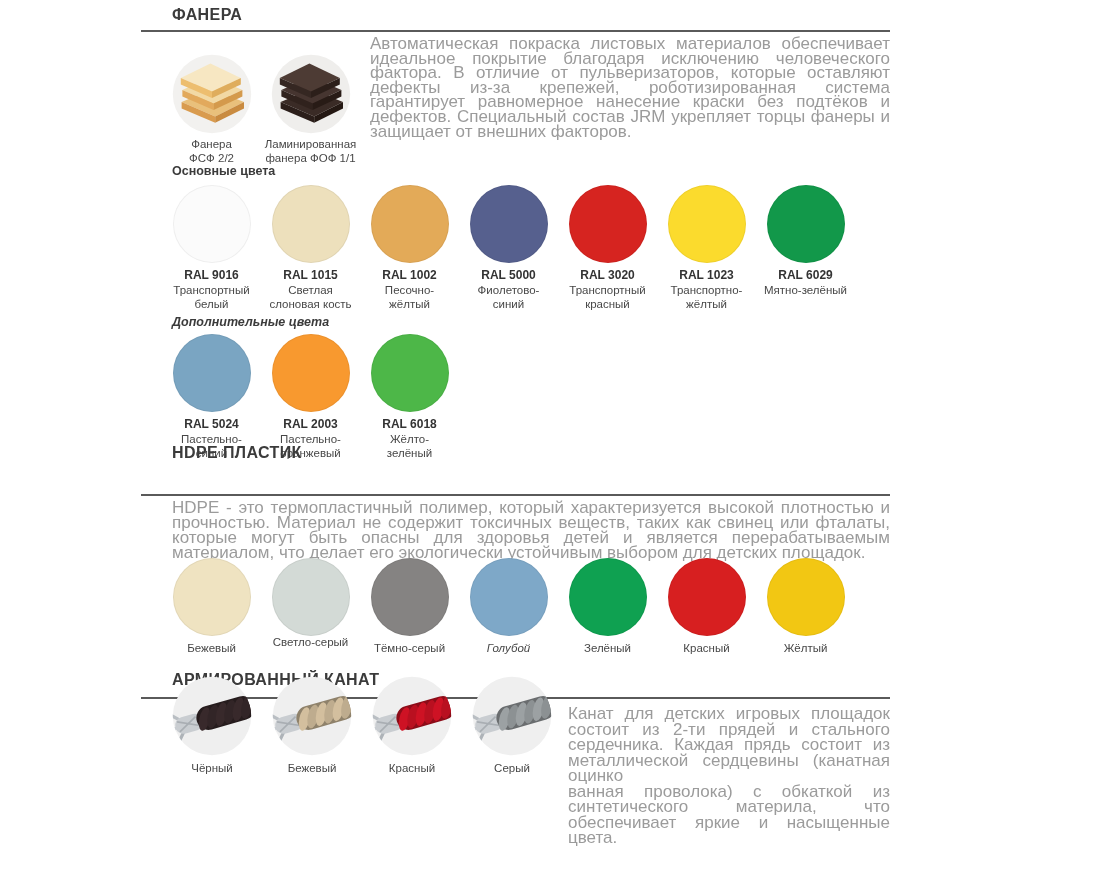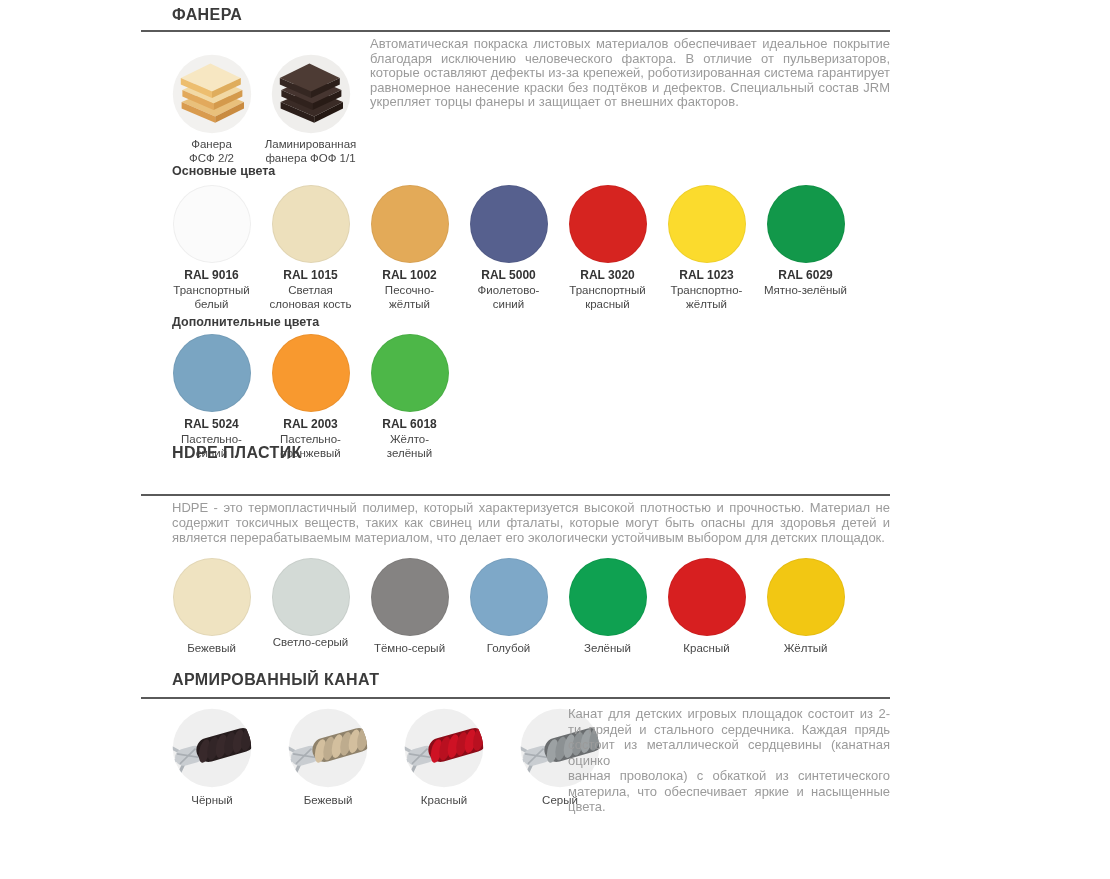--- a/index.html
+++ b/index.html
@@ -7,21 +7,21 @@
   .page {
     position:relative; width:1008px; height:879px; background:#ffffff;
     font-family:"Liberation Sans", sans-serif; color:#3a3a3a; overflow:hidden;
   }
   .section-title {
     position:absolute; left:172px; font-size:16px; font-weight:bold;
     letter-spacing:0.4px; color:#3b3b3b; white-space:nowrap;
   }
   .rule { position:absolute; left:141px; width:749px; height:2px; background:#5a5a5a; }
   .para {
-    position:absolute; font-size:13px; line-height:14.8px; color:#9b9b9b;
+    position:absolute; font-size:17px; line-height:14.8px; color:#9b9b9b;
     text-align:justify;
   }
   .subheader {
     position:absolute; left:172px; font-size:12.5px; font-weight:bold; color:#3b3b3b;
   }
   .row { position:absolute; left:162px; display:flex; }
   .swatch-col { flex:0 0 99px; width:99px; display:flex; flex-direction:column; align-items:center; }
   .swatch-col.wide { flex:0 0 100px; width:100px; }
   .circle {
     width:78px; height:78px; border-radius:50%;
@@ -136,21 +136,21 @@
         <div class="swatch-name">Транспортно-
 жёлтый</div>
       </div>
       <div class="swatch-col">
         <div class="circle" style="background: rgb(18, 152, 74);"></div>
         <div class="swatch-code">RAL 6029</div>
         <div class="swatch-name">Мятно-зелёный</div>
       </div>
     </div>
 
-  <div class="subheader" style="top:315px;">Дополнительные цвета</div>
+  <div class="subheader" style="top:315px;font-style:italic;">Дополнительные цвета</div>
   <div class="row" style="top:334px;" id="row-extra-colors">
       <div class="swatch-col">
         <div class="circle" style="background: rgb(122, 165, 194);"></div>
         <div class="swatch-code">RAL 5024</div>
         <div class="swatch-name">Пастельно-
 синий</div>
       </div>
       <div class="swatch-col">
         <div class="circle" style="background: rgb(248, 153, 47);"></div>
         <div class="swatch-code">RAL 2003</div>
@@ -176,39 +176,39 @@
       <div class="swatch-col">
         <div class="circle" style="background: rgb(211, 218, 214);"></div>
         <div class="swatch-name" style="margin-top: 0;">Светло-серый</div>
       </div>
       <div class="swatch-col">
         <div class="circle" style="background: rgb(133, 131, 130);"></div>
         <div class="swatch-name" style="margin-top: 6px;">Тёмно-серый</div>
       </div>
       <div class="swatch-col">
         <div class="circle" style="background: rgb(126, 168, 200);"></div>
-        <div class="swatch-name" style="margin-top: 6px;">Голубой</div>
+        <div class="swatch-name" style="margin-top: 6px; font-style: italic;">Голубой</div>
       </div>
       <div class="swatch-col">
         <div class="circle" style="background: rgb(15, 161, 81);"></div>
         <div class="swatch-name" style="margin-top: 6px;">Зелёный</div>
       </div>
       <div class="swatch-col">
         <div class="circle" style="background: rgb(215, 31, 32);"></div>
         <div class="swatch-name" style="margin-top: 6px;">Красный</div>
       </div>
       <div class="swatch-col">
         <div class="circle" style="background: rgb(242, 199, 19);"></div>
         <div class="swatch-name" style="margin-top: 6px;">Жёлтый</div>
       </div>
     </div>
 
   <div class="section-title" style="top:671px;">АРМИРОВАННЫЙ КАНАТ</div>
   <div class="rule" style="top:697px;"></div>
-  <div class="row" style="top:708px;gap:16px;" id="row-rope-colors">
+  <div class="row" style="top:676px;" id="row-rope-colors">
       <div class="swatch-col wide">
         <svg class="img-circle" width="80" height="80" viewBox="0 0 100 100">
     <defs>
             <clipPath id="rc0">
               <circle cx="50" cy="50" r="49"></circle>
             </clipPath>
           </defs>
     <circle cx="50" cy="50" r="49" fill="#EFEFEF"></circle>
     <g clip-path="url(#rc0)" transform="rotate(-16 50 50)">
       <path d="M10 44 L1 35" stroke="#B9BEC3" stroke-width="4" stroke-linecap="round" fill="none"></path>

